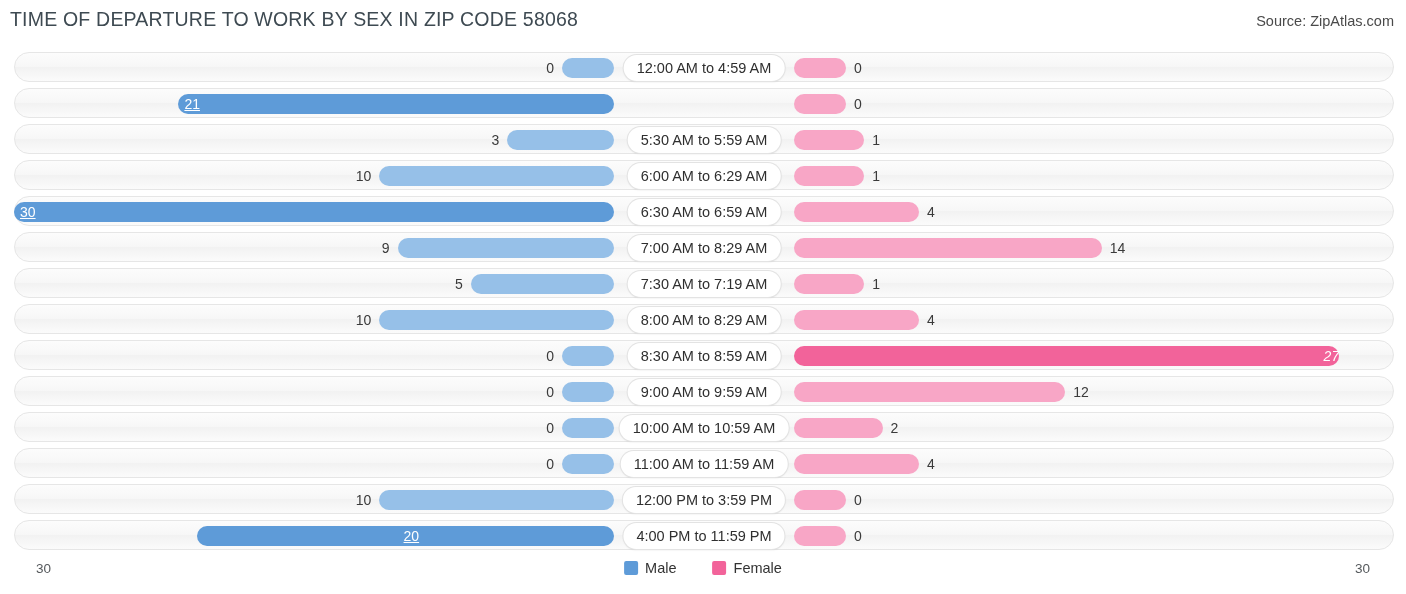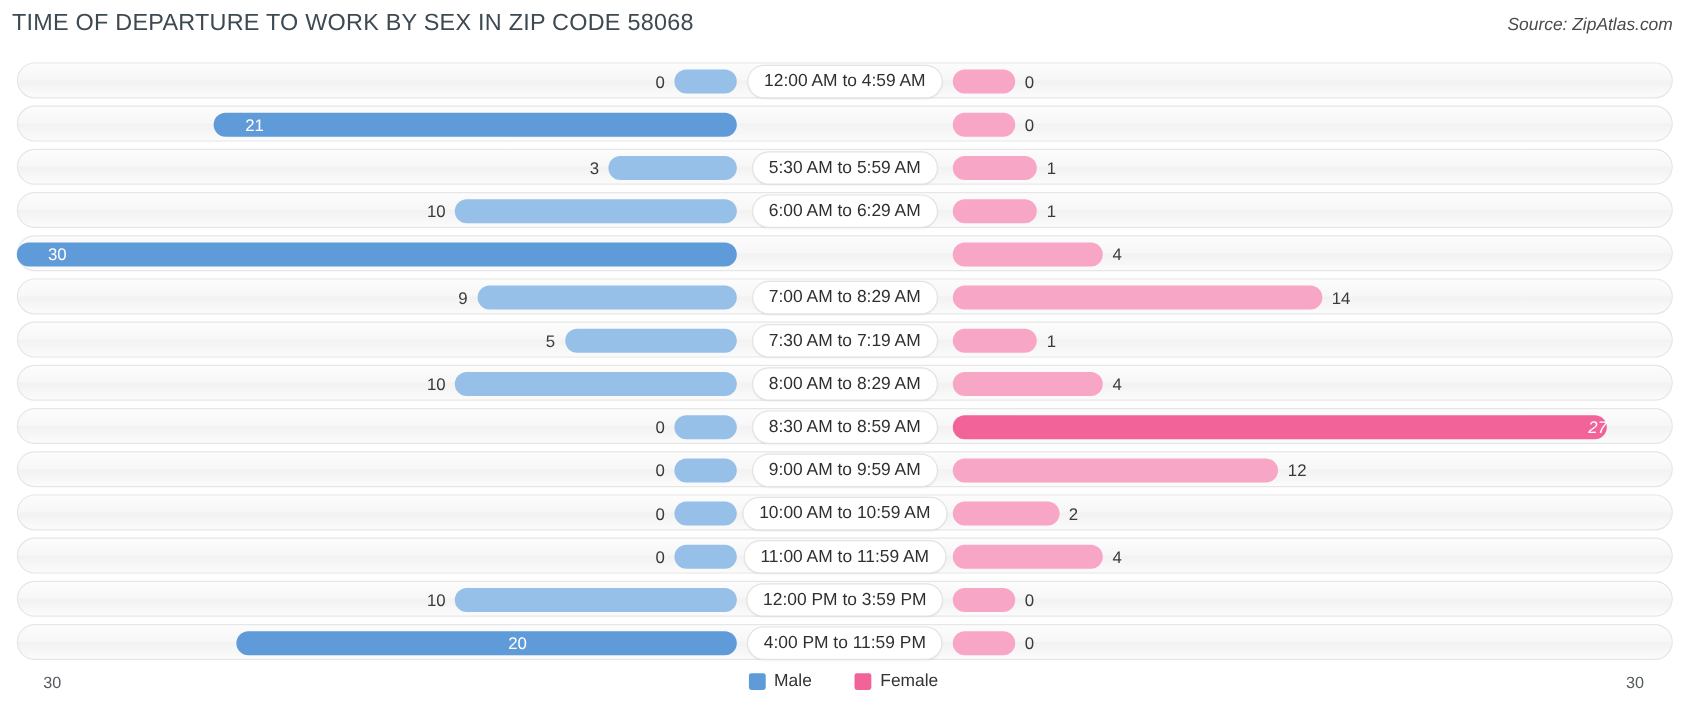--- a/index.html
+++ b/index.html
@@ -14,21 +14,21 @@
 
   
   .title{
     position:absolute;left:10px;top:8px;
     font-size:19.5px;letter-spacing:.2px;
     color:#3e4a52;font-weight:400;
     white-space:nowrap;
   }
   .source{
     position:absolute;right:12px;top:13px;
-    font-size:14.5px;font-style:italic;color:#4a4a4a;
+    font-size:14.5px;color:#4a4a4a;
     white-space:nowrap;
   }
 
   
   .plot{position:absolute;left:0;top:52px;width:1406px;height:504px;}
 
   .row{
     position:relative;
     height:30px;
     margin:0 0 6px 0;
@@ -70,21 +70,21 @@
   .bar.female.light{background:#f8a6c6;}
   .bar.female.dark{background:#f2639a;}
 
   
   .val{
     position:absolute;top:5px;height:20px;line-height:20px;
     font-size:14px;white-space:nowrap;z-index:7;
   }
   .val.outside-left{text-align:right;color:#3a3a3a;}
   .val.outside-right{text-align:left;color:#3a3a3a;}
-  .val.inside-left{color:#ffffff;padding-left:26px;}
+  .val.inside-left{color:#ffffff;padding-left:6px;text-decoration:underline;}
   .val.inside-right{color:#ffffff;padding-right:9px;text-align:right;font-style:italic;}
 
   
   .footer{position:absolute;left:0;top:556px;width:1406px;height:38px;}
   .axis-min{
     position:absolute;left:36px;top:5px;
     font-size:13.5px;color:#55595c;
   }
   .axis-max{
     position:absolute;right:36px;top:5px;
@@ -141,20 +141,21 @@
           <div class="val outside-right" style="left: calc(50% + 168.267px);">1</div>
           <div class="center">6:00 AM to 6:29 AM</div>
         </div>
       </div>
       <div class="row">
         <div class="track">
           <div class="bar male dark" style="width: 600px; margin-right: 90px;"></div>
           <div class="val inside-left" style="right: auto; width: 600px; text-align: left; left: calc(50% - 690px);">30</div>
           <div class="bar female light" style="width: 125.067px; margin-left: 90px;"></div>
           <div class="val outside-right" style="left: calc(50% + 223.067px);">4</div>
+          <div class="center">6:30 AM to 6:59 AM</div>
         </div>
       </div>
       <div class="row">
         <div class="track">
           <div class="bar male light" style="width: 216.4px; margin-right: 90px;"></div>
           <div class="val outside-left" style="right: calc(50% + 314.4px);">9</div>
           <div class="bar female light" style="width: 307.733px; margin-left: 90px;"></div>
           <div class="val outside-right" style="left: calc(50% + 405.733px);">14</div>
           <div class="center">7:00 AM to 8:29 AM</div>
         </div>

